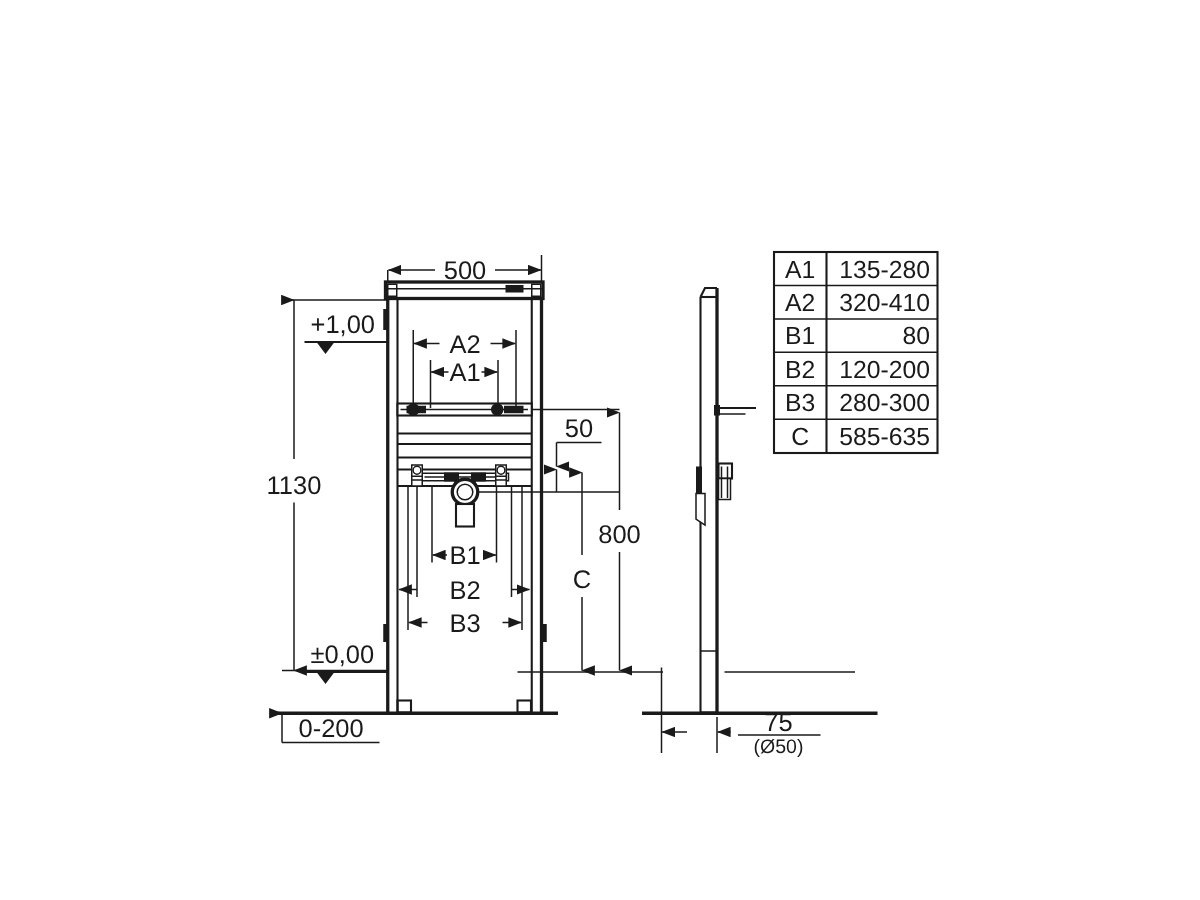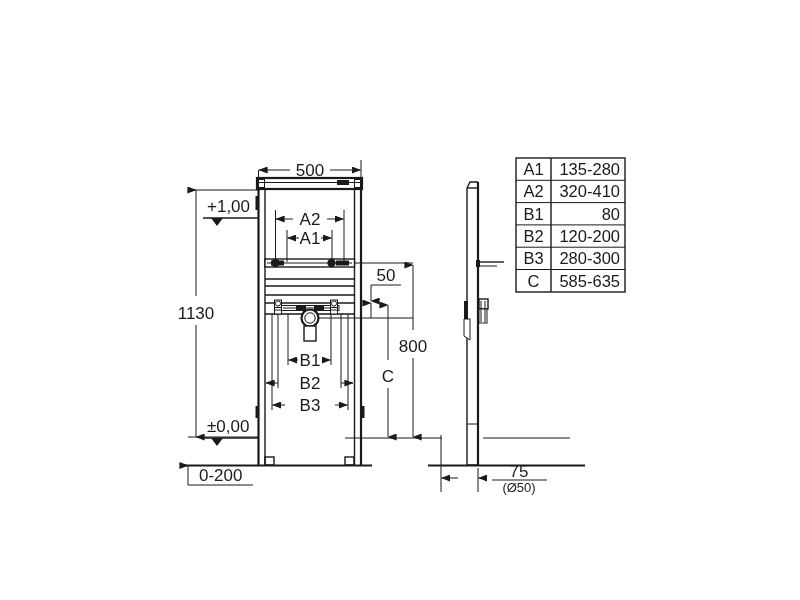--- a/index.html
+++ b/index.html
@@ -5,21 +5,21 @@
 <style>
   html,body{margin:0;padding:0;}
   body{
     width:800px;height:600px;
     background:#ffffff;
     font-family:"Liberation Sans", sans-serif;
     color:#1a1a1a;
     overflow:hidden;
     position:relative;
   }
-  #drawing-root{position:absolute;left:0;top:0;width:800px;height:512px;}
+  #drawing-root{position:absolute;left:0;top:10px;width:800px;height:512px;}
   svg{display:block;}
   .dimtext{
     font-family:"Liberation Sans", sans-serif;
     font-size:17px;
     fill:#1a1a1a;
   }
   .dimtext-sm{
     font-family:"Liberation Sans", sans-serif;
     font-size:13px;
     fill:#1a1a1a;

